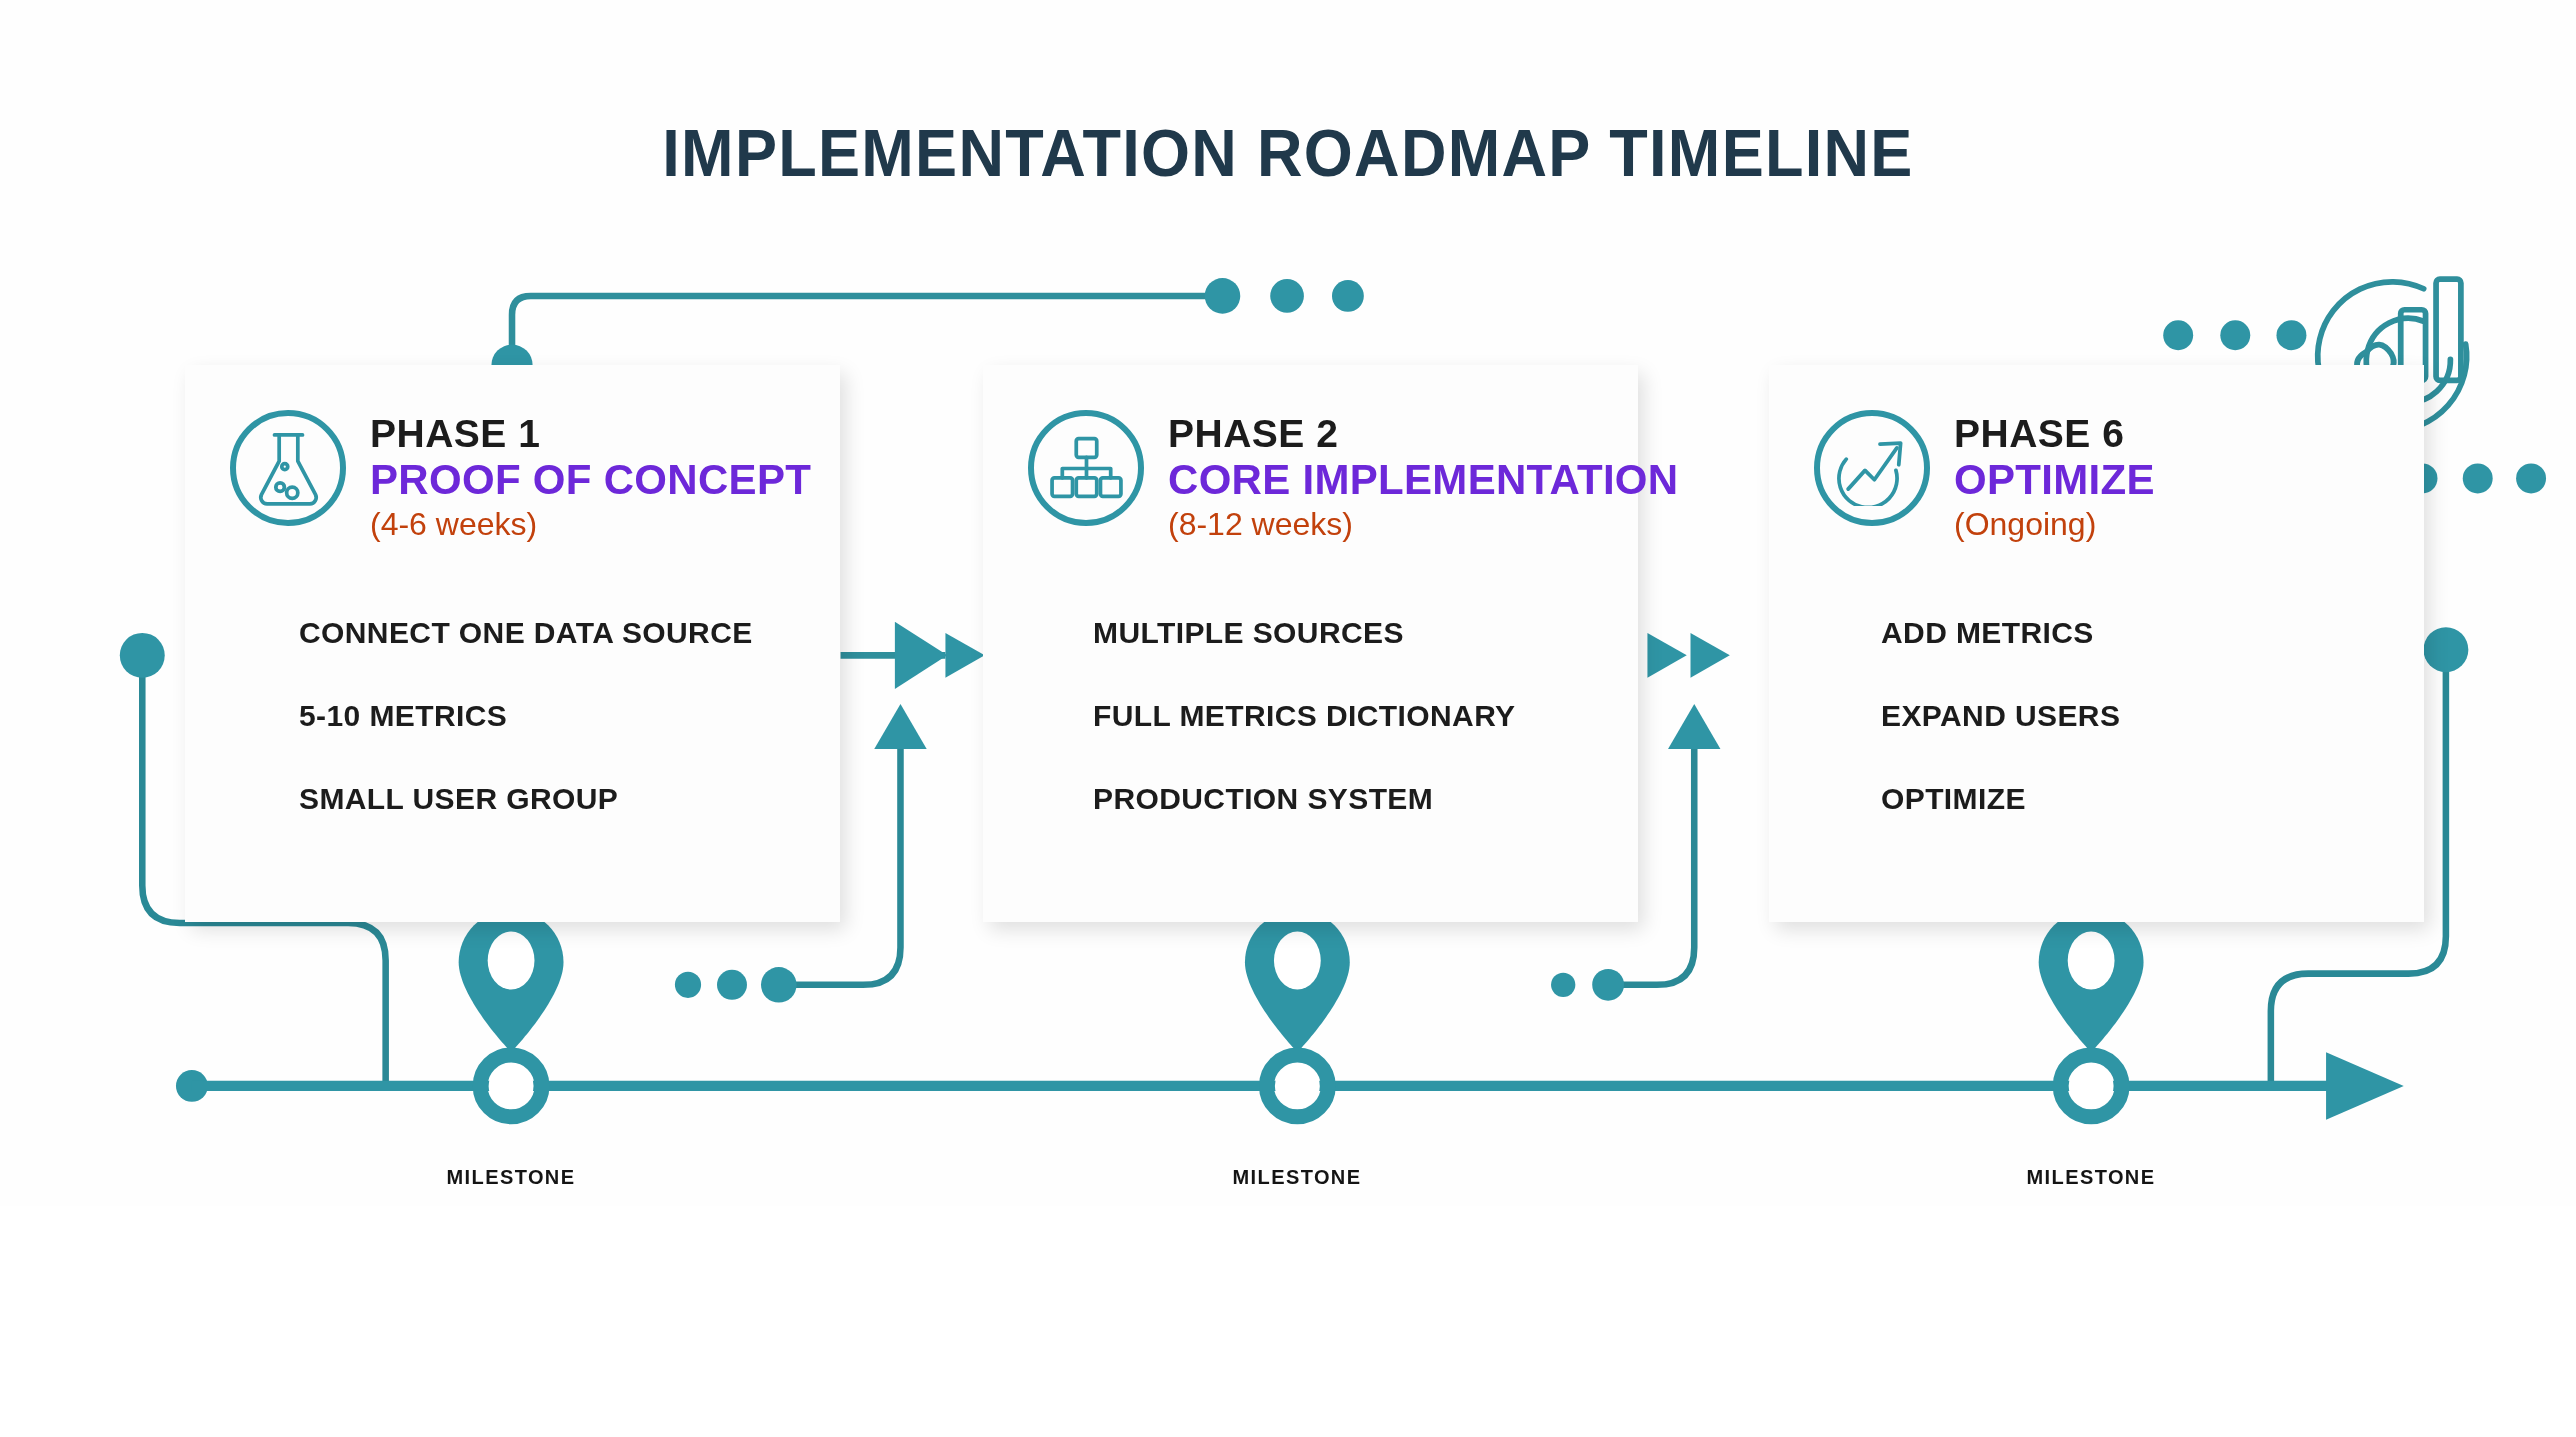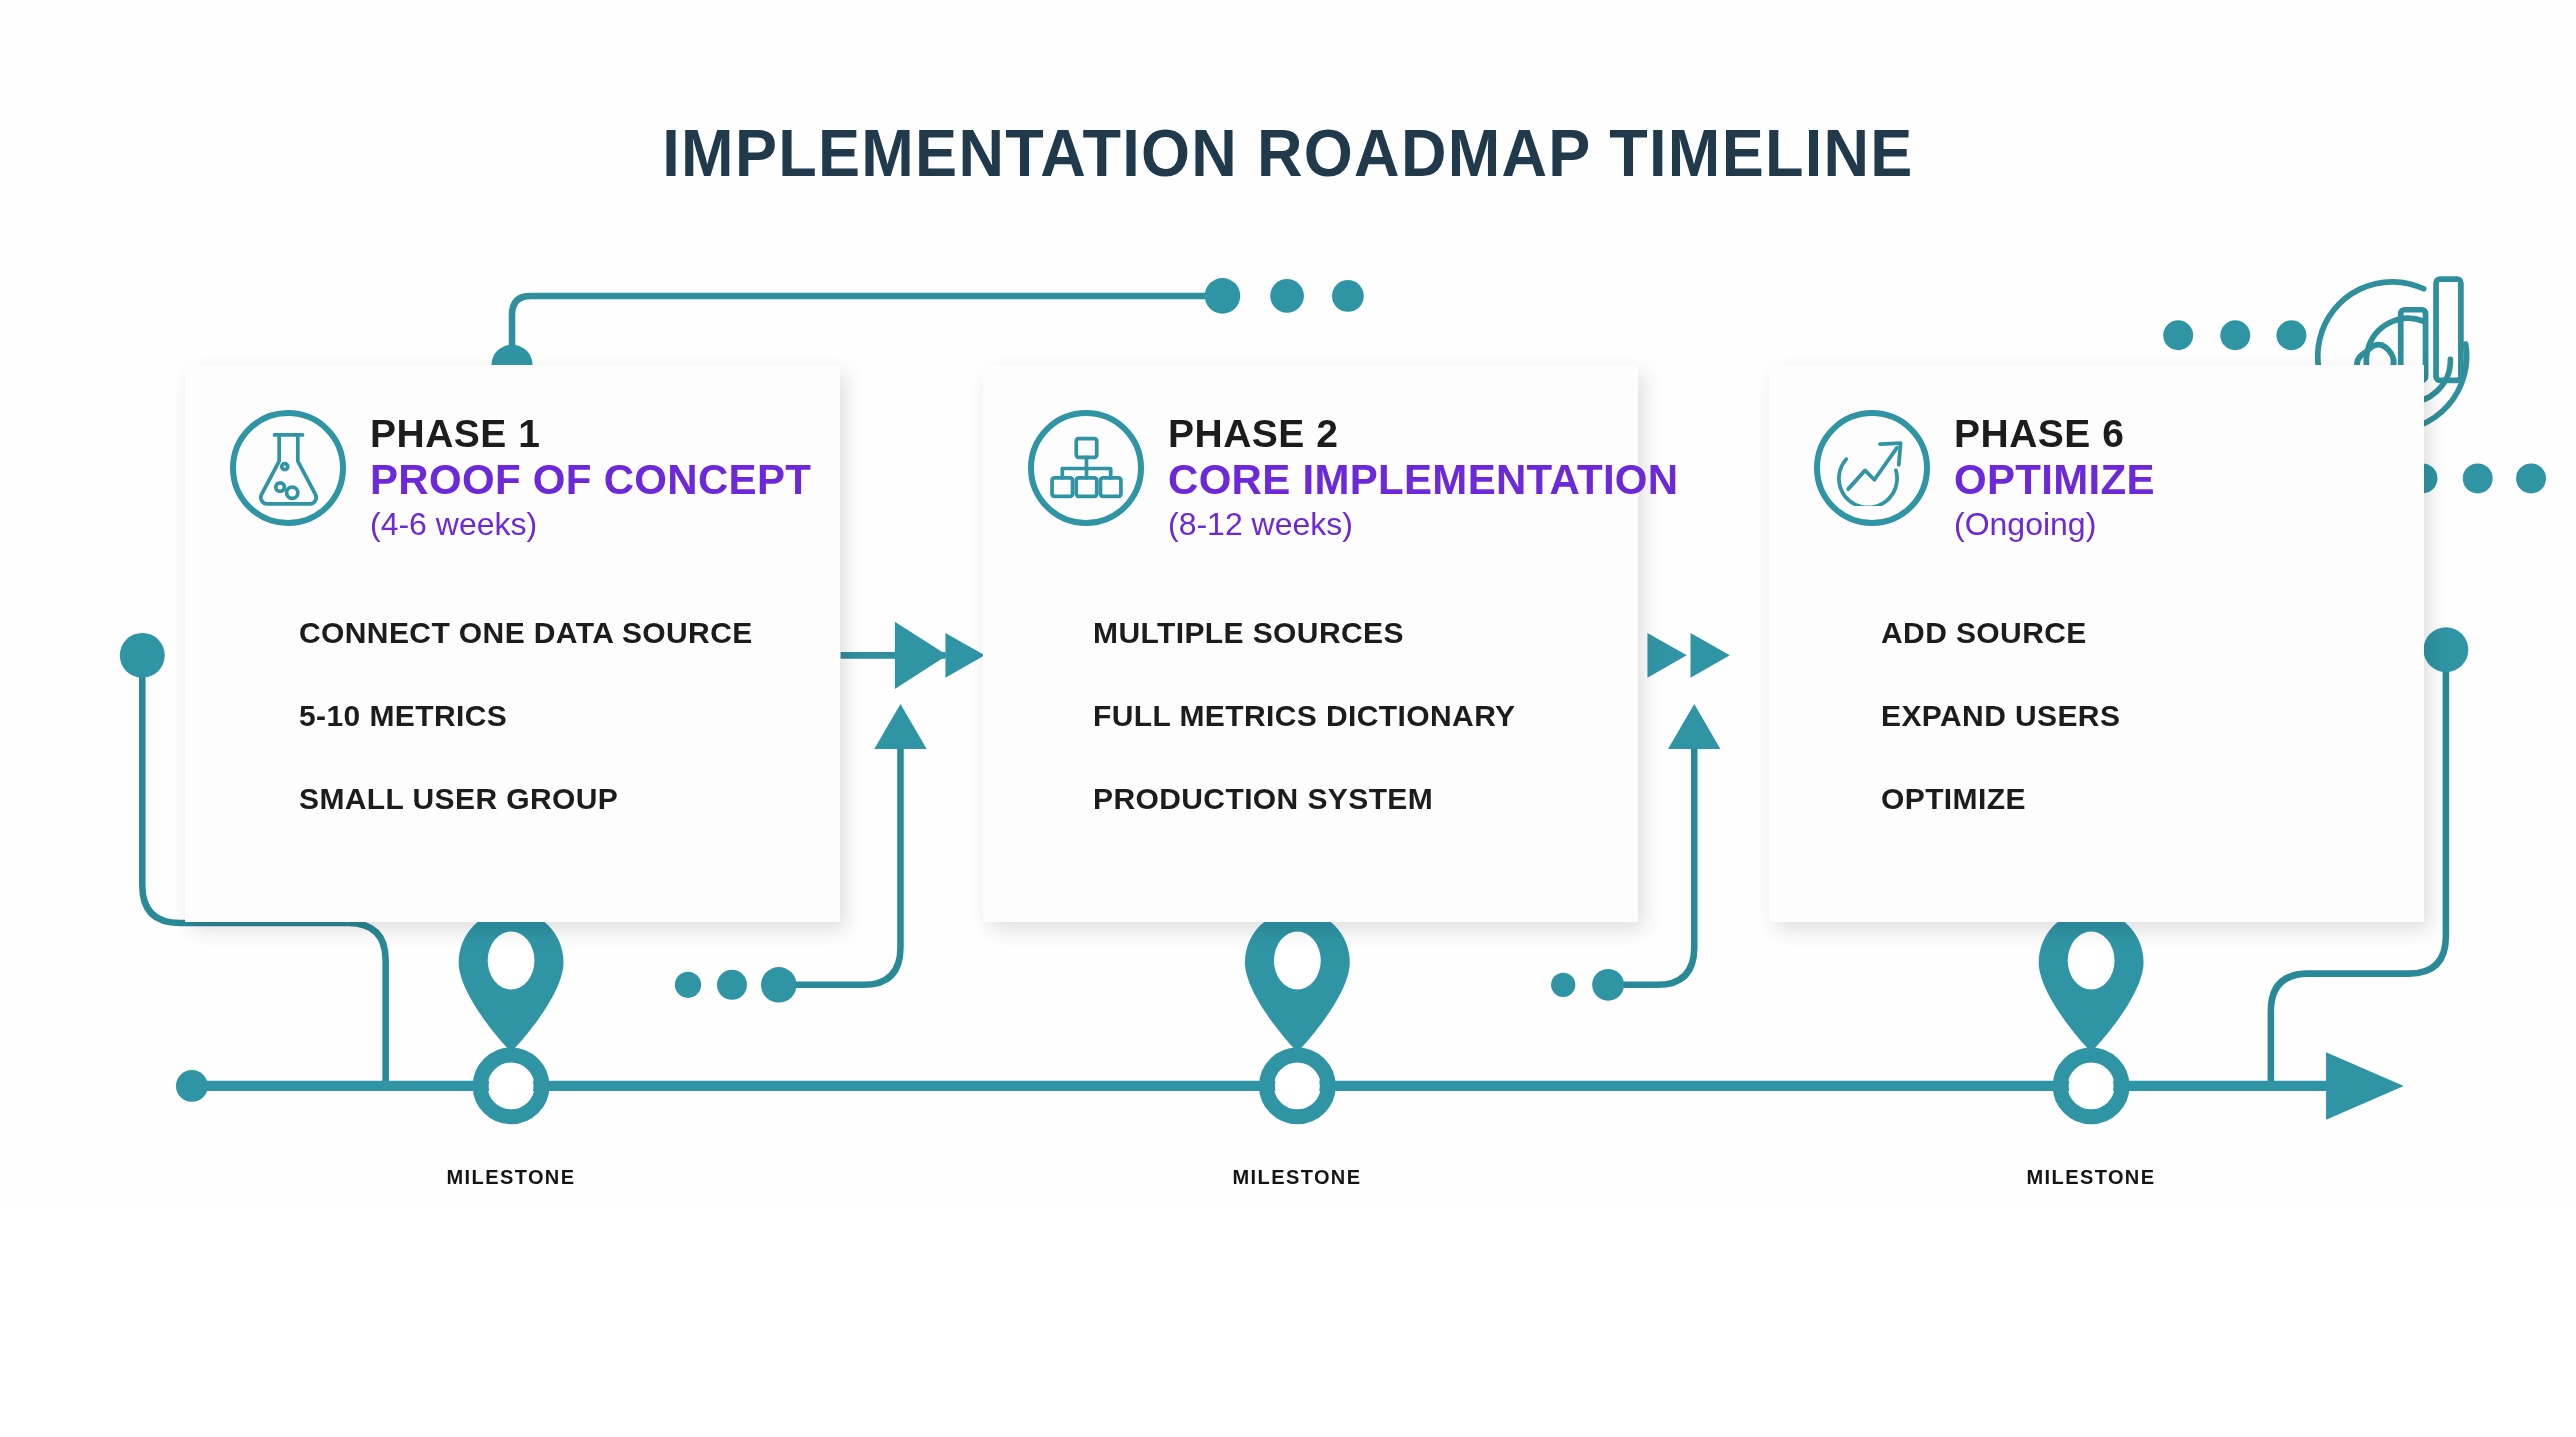--- a/index.html
+++ b/index.html
@@ -86,21 +86,21 @@
     font-size: 42px;
     font-weight: 700;
     color: #6d28d9;
     letter-spacing: 0.3px;
     line-height: 1.18;
     white-space: nowrap;
   }
   .phase-dur {
     font-size: 32px;
     font-weight: 400;
-    color: #6d28d9;
+    color: #c2410c;
     line-height: 1.3;
     white-space: nowrap;
   }
   .bullets {
     position: absolute;
     left: 112px;
     top: 251px;
   }
   .bullets.shift-a { left: 114px; }
   .bullets.shift-b { left: 110px; }
@@ -295,21 +295,21 @@
           <path d="M48,14 L70,13 L68,36"></path>
         </svg>
       </span>
       <div class="head-text">
         <div class="phase-label">PHASE 6</div>
         <div class="phase-sub">OPTIMIZE</div>
         <div class="phase-dur">(Ongoing)</div>
       </div>
     </div>
     <div class="bullets">
-      <div class="bullet">ADD SOURCE</div>
+      <div class="bullet">ADD METRICS</div>
       <div class="bullet">EXPAND USERS</div>
       <div class="bullet">OPTIMIZE</div>
     </div>
   </div>
 
   <div class="ms-label" style="left:324px;">MILESTONE</div>
   <div class="ms-label" style="left:1110px;">MILESTONE</div>
   <div class="ms-label" style="left:1904px;">MILESTONE</div>
 
 </div>

